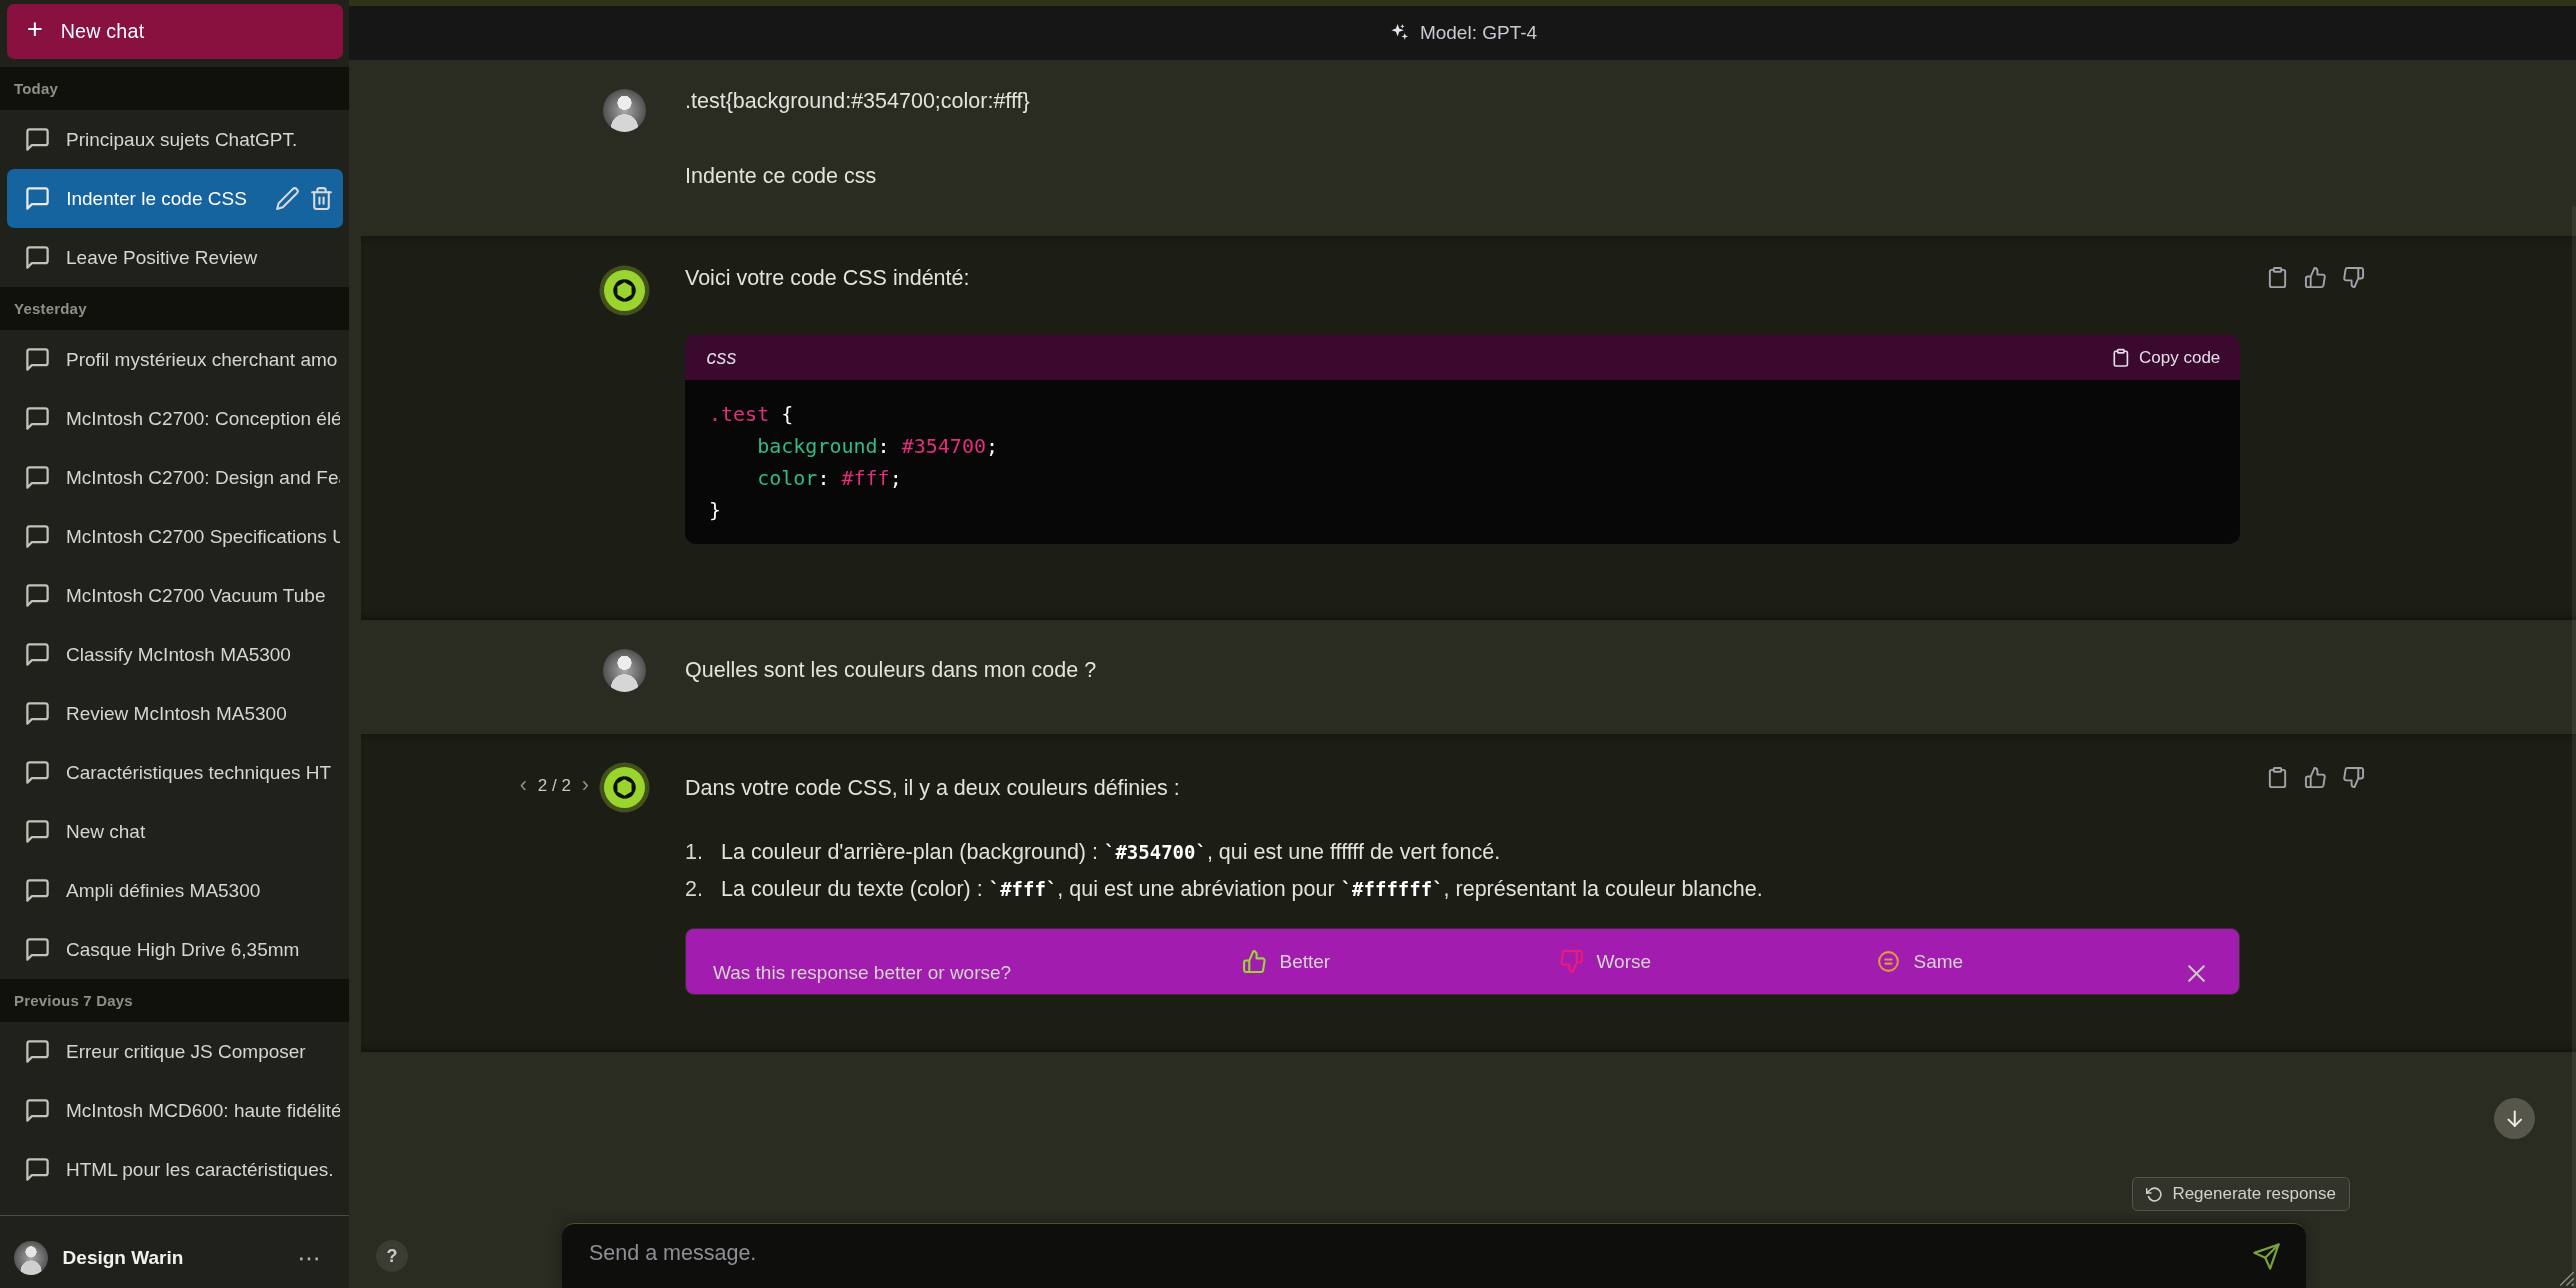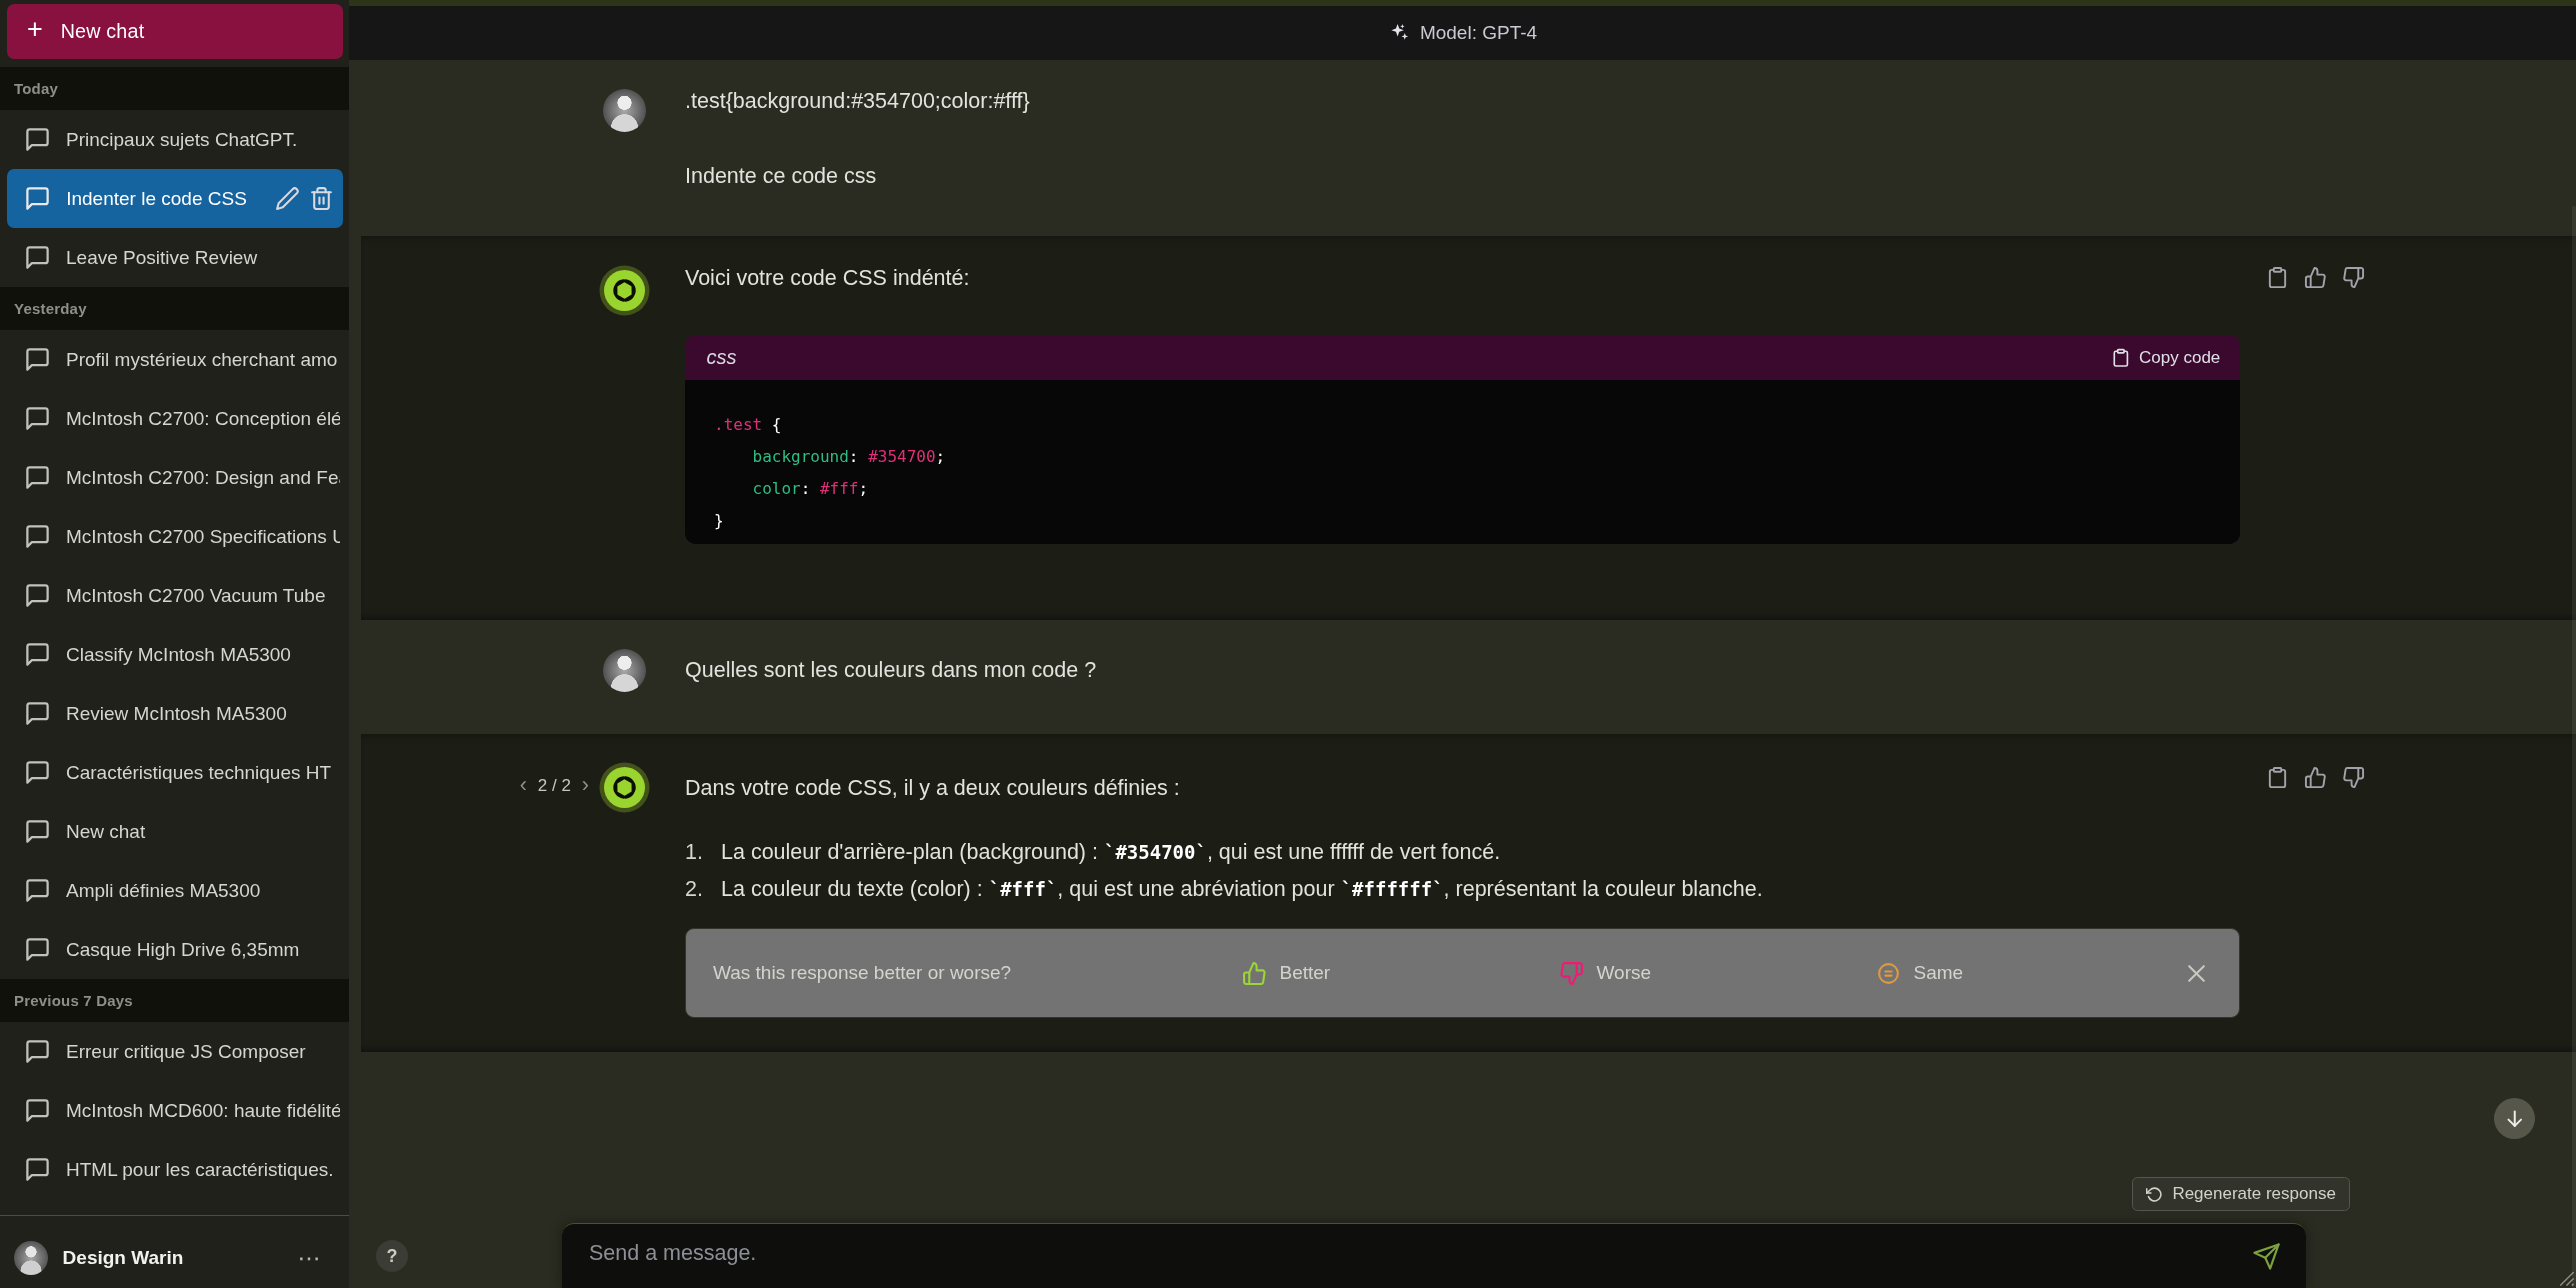--- a/index.html
+++ b/index.html
@@ -51,33 +51,33 @@
   .msg-text{position:absolute;color:#e3e3dd;font-size:21.5px;line-height:25px;white-space:pre;}
   .action-icons{position:absolute;display:flex;gap:15px;color:#a2a2aa;}
   .action-icons .ai{width:23px;height:23px;cursor:pointer;}
   
   #codeblock{position:absolute;left:324px;top:99px;width:1555px;height:208px;border-radius:10.7px;}
   #code-header{height:45px;background:#3b092d;border-radius:10.7px 10.7px 0 0;display:flex;align-items:center;color:#d9d9e3;}
   #code-lang{font-size:20px;margin-left:21.5px;flex:1;font-style:italic;}
   #copy-btn{display:flex;align-items:center;gap:8px;margin-right:19.7px;font-size:17px;cursor:pointer;color:#e0e0e8;}
   #copy-btn .cic{width:19.7px;height:19.7px;}
   #code-body{height:164px;background:#070707;border-radius:0 0 10.7px 10.7px;overflow:hidden;}
-  #code-pre{margin:11px;padding:18px 18px;font-family:"DejaVu Sans Mono", monospace;font-size:16px;line-height:32px;white-space:pre;}
+  #code-pre{margin:0;padding:18px 24px;font-family:"DejaVu Sans Mono", monospace;font-size:20px;line-height:32px;white-space:pre;}
   .tk-p{color:#ffffff;} .tk-sel{color:#df3079;} .tk-prop{color:#2ebd85;} .tk-val{color:#df3079;}
   
   #pager{position:absolute;left:157px;top:41px;display:flex;align-items:center;gap:9px;color:#b9b9b1;}
   .pg-ch{font-size:21.5px;line-height:21.5px;color:#8f8f88;cursor:pointer;padding:0 1.8px;}
   #pg-count{font-size:17px;color:#c7c7bf;}
   
   #answer-list{position:absolute;left:324px;top:106px;color:#e3e3dd;font-size:21.5px;line-height:25px;}
   .li-row{display:flex;margin-bottom:11.6px;}
   .li-num{width:36px;color:#d7d7d1;}
   .li-c{font-family:"DejaVu Sans Mono", monospace;font-weight:700;font-size:19px;color:#ffffff;}
   
-  #feedback{position:absolute;left:324px;top:194px;width:1555px;height:90px;background:#737373;border:0.9px solid #33342b;border-radius:9px;box-sizing:border-box;text-align:center;}
+  #feedback{position:absolute;left:324px;top:194px;width:1555px;height:67px;background:#a21caf;border:0.9px solid #33342b;border-radius:9px;box-sizing:border-box;text-align:center;}
   #feedback .fb-q{position:absolute;left:27px;top:33px;color:#d4d4cd;font-size:19px;}
   .fb-opt{position:absolute;top:0;height:100%;display:flex;align-items:center;gap:12.5px;cursor:pointer;}
   .fb-opt .fic{width:25px;height:25px;}
   .fb-opt .flb{color:#d4d4cd;font-size:19px;}
   #fb-better{left:556px;} #fb-better .fic{color:#9bd636;}
   #fb-worse{left:873px;}  #fb-worse .fic{color:#f01a74;}
   #fb-same{left:1190px;}  #fb-same .fic{color:#e09a3e;}
   #fb-close{position:absolute;right:30px;top:32px;width:25px;height:25px;color:#c9c9c1;cursor:pointer;}
   
   #scroll-down{position:absolute;left:2145px;top:1098px;width:41px;height:41px;border-radius:50%;background:#56574a;display:flex;align-items:center;justify-content:center;color:#eeeeea;cursor:pointer;}

